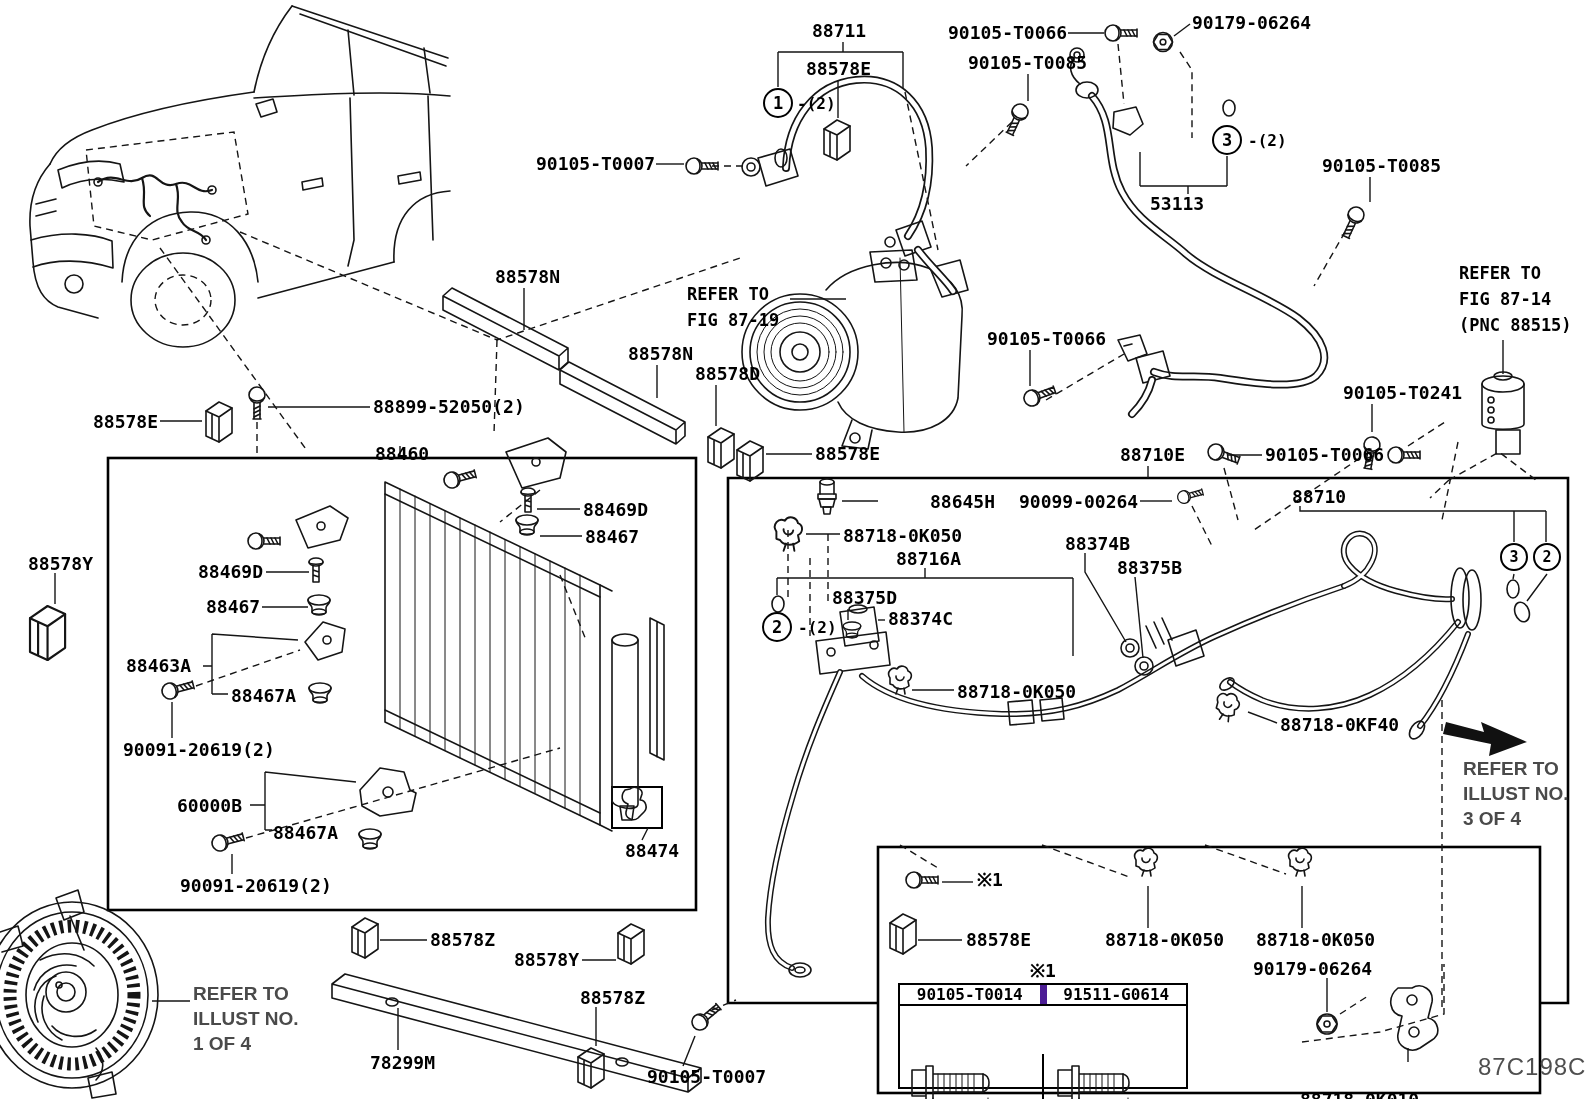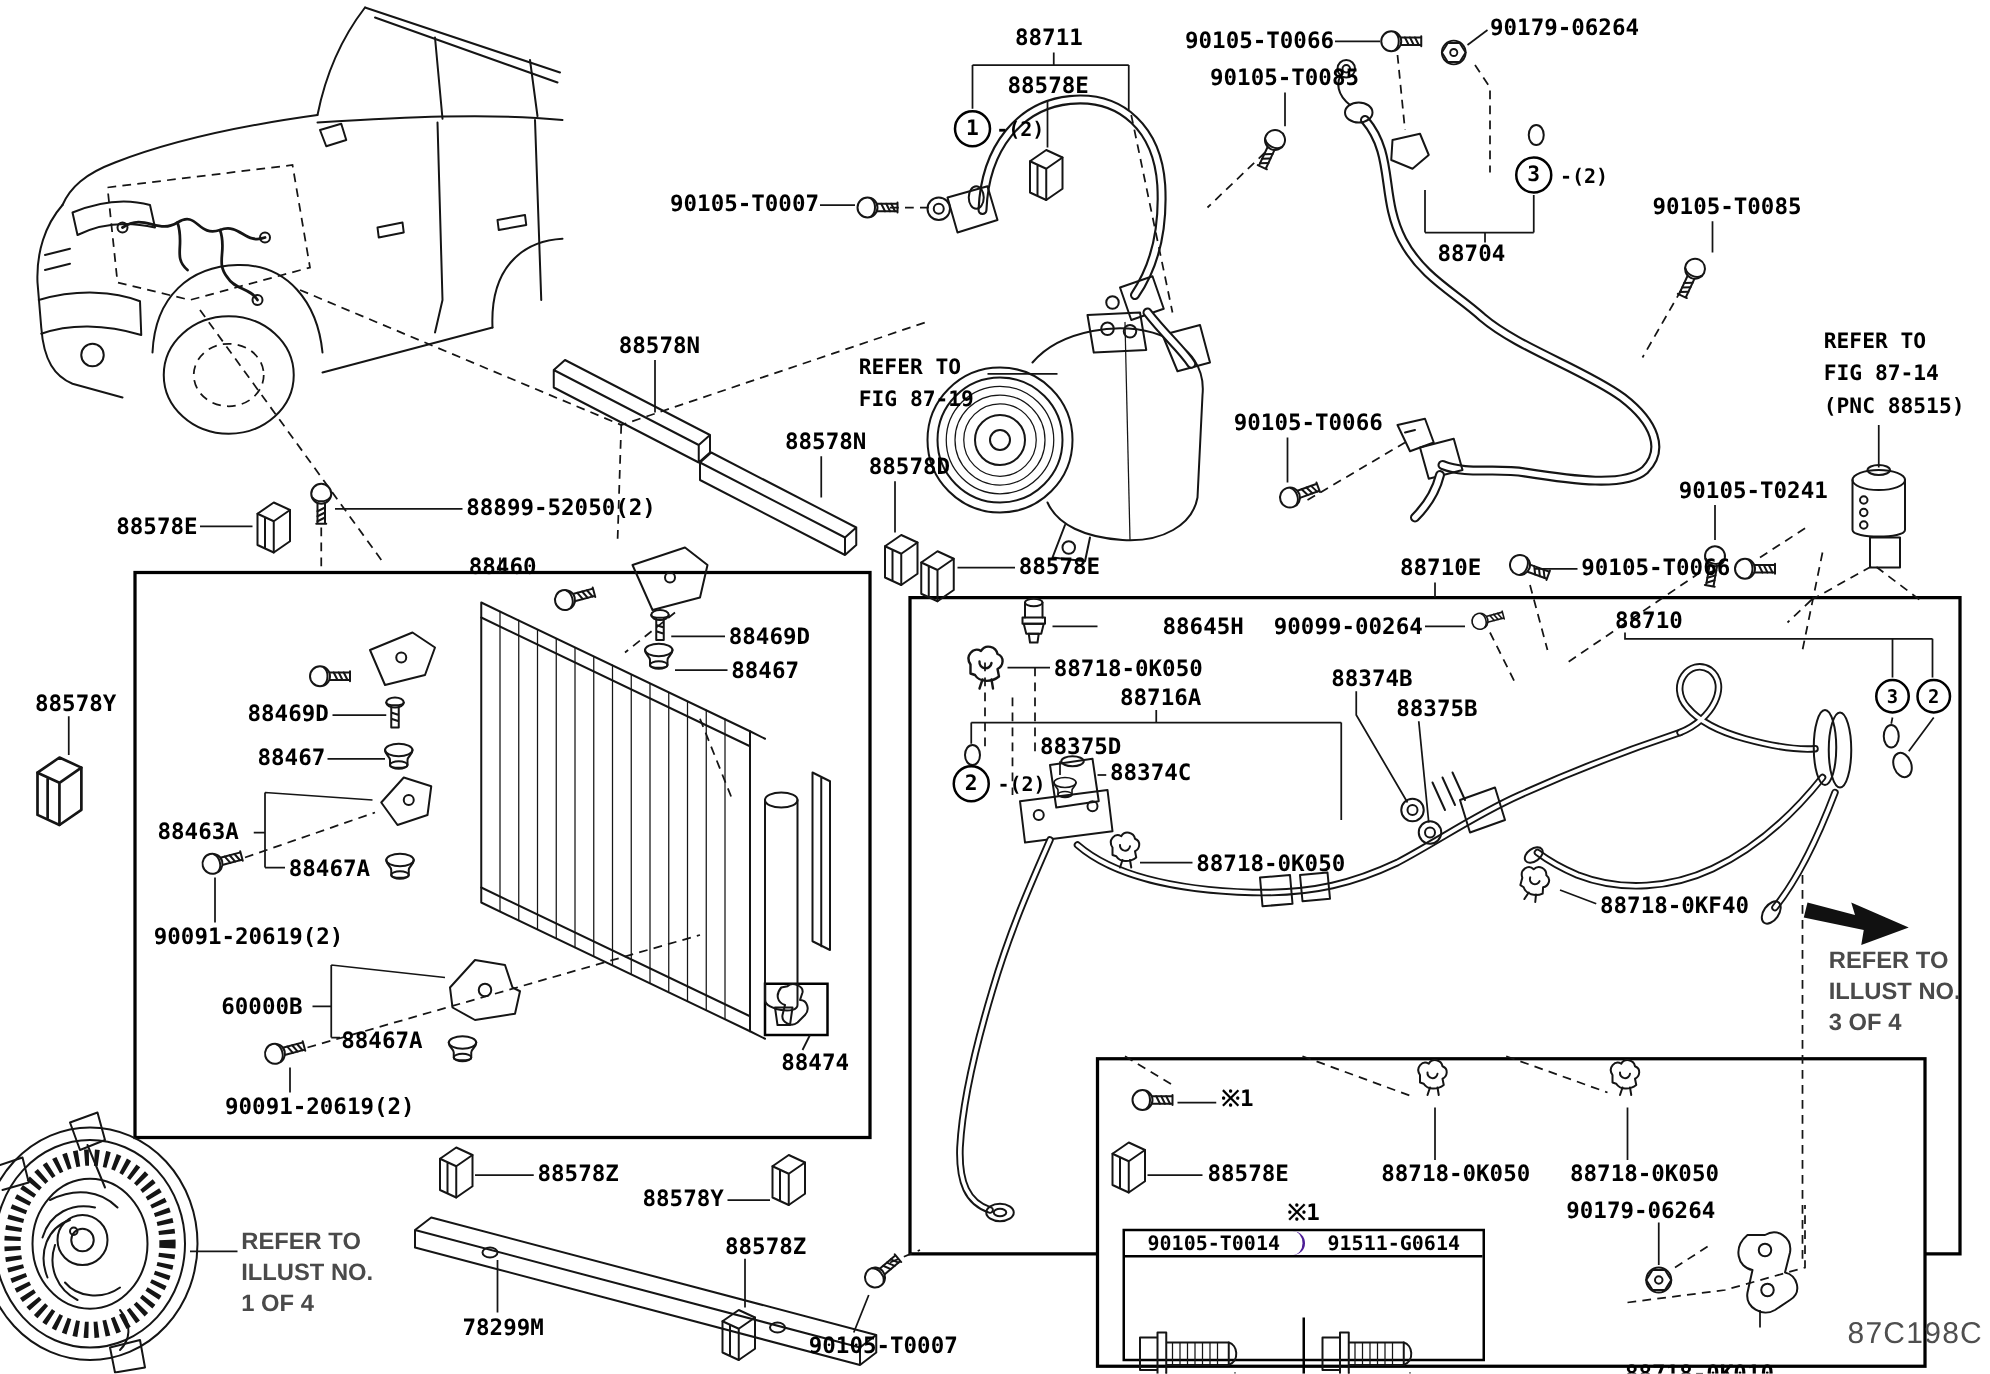--- a/index.html
+++ b/index.html
@@ -22,21 +22,21 @@
   .note.gray{font-family:"Liberation Sans",sans-serif;font-weight:600;color:#4a4a4a;font-size:19px;line-height:25px;}
   .code{position:absolute;font-family:"Liberation Sans",sans-serif;font-size:24px;color:#4f4f4f;letter-spacing:1px;}
   .marker{position:absolute;width:30px;height:30px;border:2.4px solid #000;border-radius:50%;
           display:flex;align-items:center;justify-content:center;font-weight:bold;font-size:17px;background:transparent;box-sizing:border-box;}
   .marker.sm{width:28px;height:28px;font-size:15px;}
   .qty{position:absolute;font-weight:bold;font-size:16px;white-space:nowrap;}
   .ptable{position:absolute;left:898px;top:983px;width:290px;height:106px;border:2.6px solid #000;
           box-sizing:border-box;display:flex;flex-direction:column;background:#fff;}
   .ptable .hd{display:flex;height:27px;border-bottom:2px solid #000;}
   .ptable .hd div{flex:1;display:flex;align-items:center;justify-content:center;font-weight:bold;font-size:16px;}
-  .ptable .hd div:first-child{border-right:2px solid #4c1d95;border-radius:11px;}
+  .ptable .hd div:first-child{border-right:7px solid #4c1d95;}
   .ptable .bd{flex:1;display:flex;}
   .ptable .cell{flex:1;position:relative;margin-top:48px;}
   .ptable .cell:first-child{border-right:2px solid #000;}
   .dim{position:absolute;left:50%;bottom:2px;transform:translateX(-50%);font-weight:bold;font-size:14px;background:#fff;padding:0 3px;}
 </style>
 </head>
 <body>
 
 <div class="canvas">
 
@@ -387,21 +387,21 @@
     <polygon points="1446,722 1484,732 1481,722 1527,742 1489,756 1491,744 1443,734" fill="#111" stroke="none"></polygon>
   </g>
 </svg>
 
 <span class="plabel" style="left:812px;top:22px">88711</span>
 <span class="plabel" style="left:948px;top:24px">90105-T0066</span>
 <span class="plabel" style="left:1192px;top:14px">90179-06264</span>
 <span class="plabel" style="left:806px;top:60px">88578E</span>
 <span class="plabel" style="left:968px;top:54px">90105-T0085</span>
 <span class="plabel" style="left:536px;top:155px">90105-T0007</span>
-<span class="plabel" style="left:1150px;top:195px">88704</span>
+<span class="plabel" style="left:1150px;top:195px">53113</span>
 <span class="plabel" style="left:1322px;top:157px">90105-T0085</span>
 <span class="plabel" style="left:495px;top:268px">88578N</span>
 <span class="plabel" style="left:628px;top:345px">88578N</span>
 <span class="plabel" style="left:695px;top:365px">88578D</span>
 <span class="plabel" style="left:987px;top:330px">90105-T0066</span>
 <span class="plabel" style="left:1343px;top:384px">90105-T0241</span>
 <span class="plabel" style="left:93px;top:413px">88578E</span>
 <span class="plabel" style="left:373px;top:398px">88899-52050(2)</span>
 <span class="plabel" style="left:375px;top:445px">88460</span>
 <span class="plabel" style="left:815px;top:445px">88578E</span>

